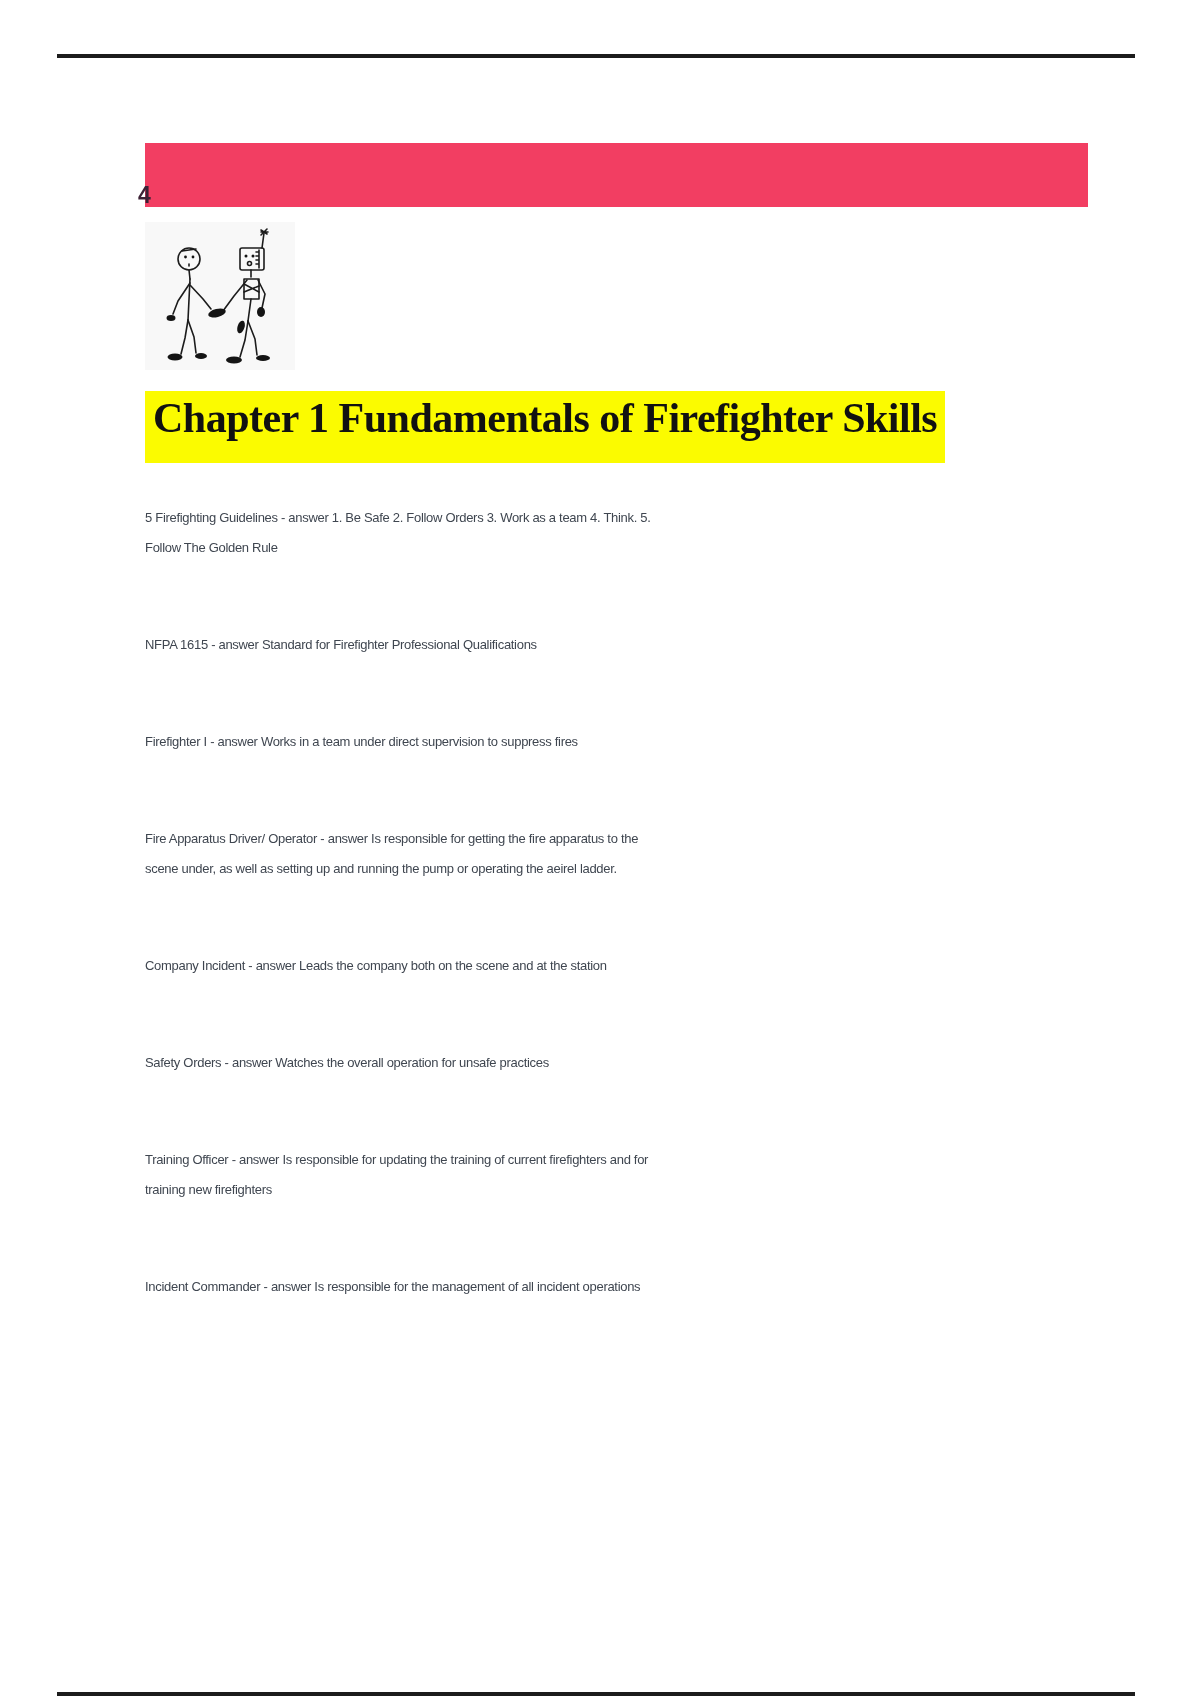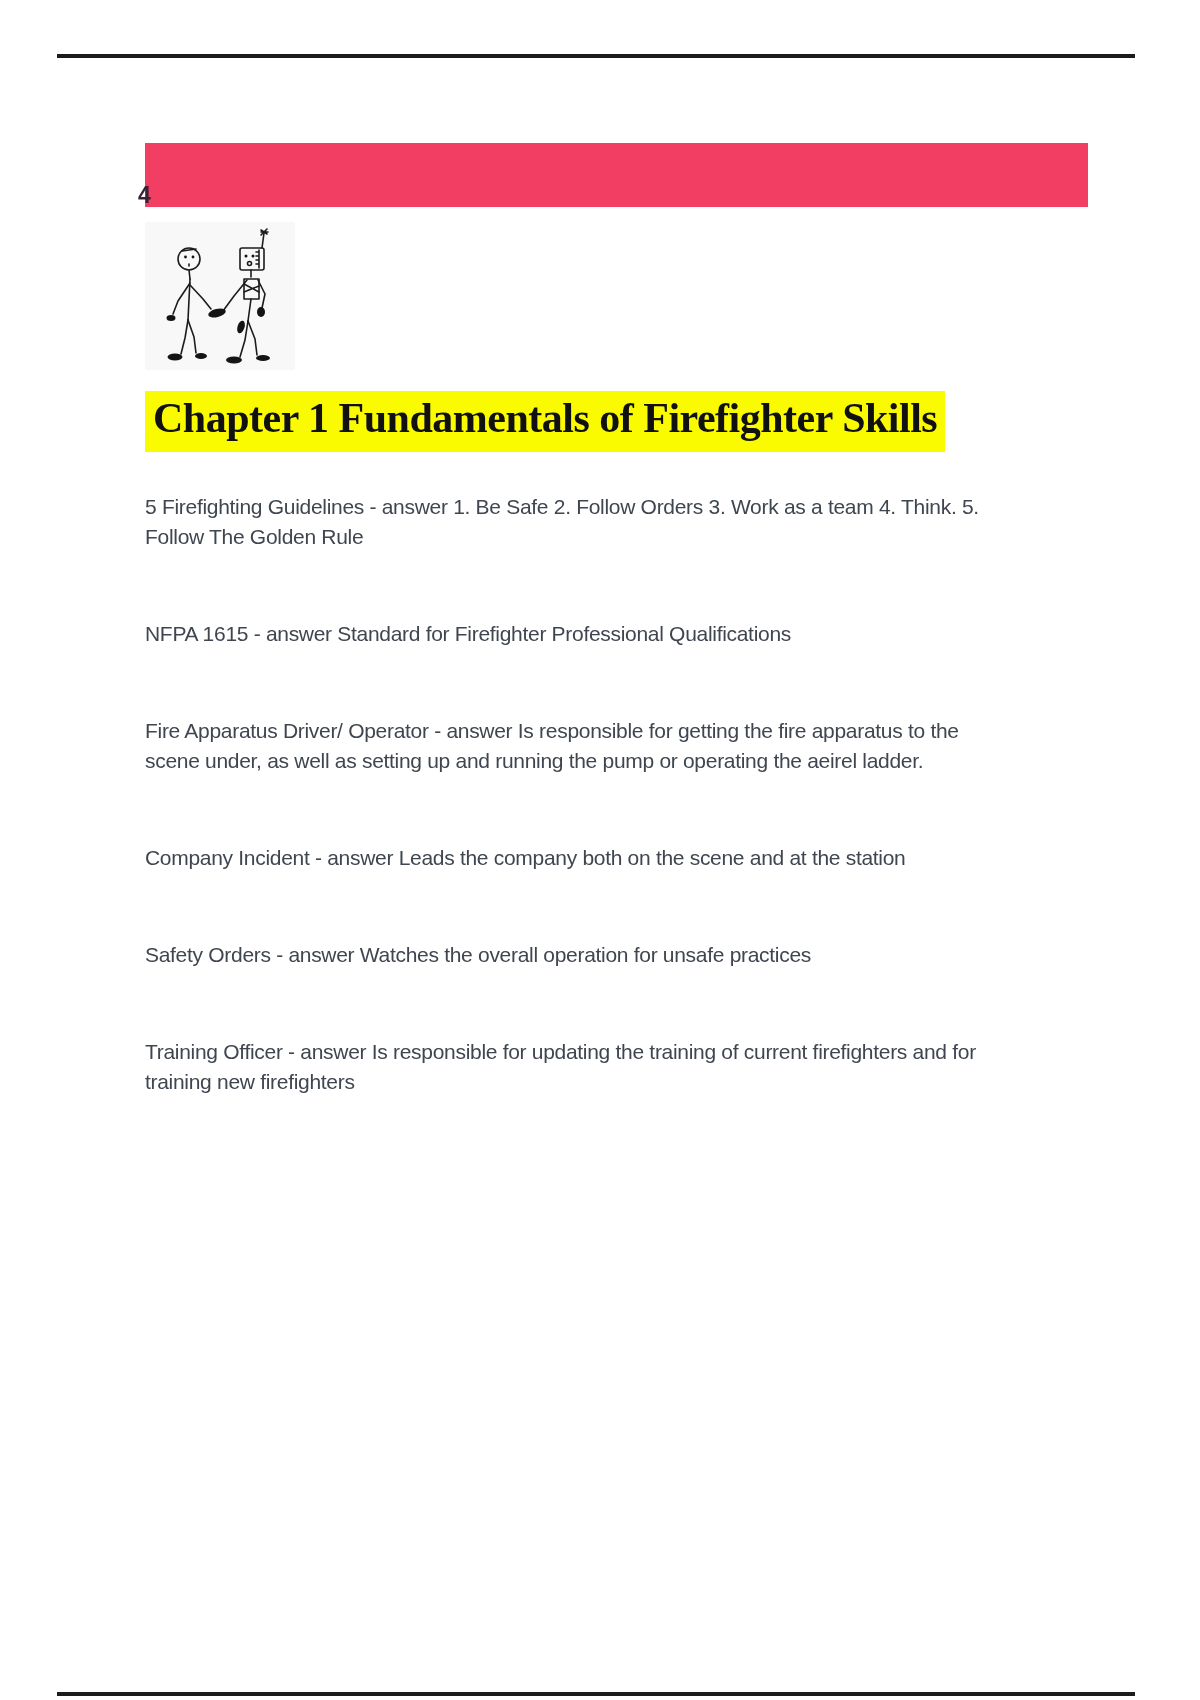--- a/index.html
+++ b/index.html
@@ -45,32 +45,32 @@
   .illustration {
     margin-top: 15px;
     width: 150px;
     height: 148px;
     background: #f8f8f8;
   }
   .title-wrap { margin-top: 21px; }
   .title-highlight {
     display: inline-block;
     background: #fbfb00;
-    padding: 5px 8px 12px 8px;
+    padding: 5px 8px 23px 8px;
     font-family: "Liberation Serif", serif;
     font-weight: 700;
     font-size: 42px;
     line-height: 44px;
     color: #111111;
     letter-spacing: -0.5px;
     white-space: pre;
   }
   .qa-list { margin-top: 40px; }
   .qa {
-    font-size: 21px;
+    font-size: 13px;
     letter-spacing: -0.3px;
     line-height: 30px;
     color: #3f4650;
     white-space: pre;
     margin: 0 0 67px 0;
   }
   svg .ink { stroke: #1c1c1c; stroke-width: 1.6; fill: none; stroke-linecap: round; stroke-linejoin: round; }
   svg .blob { fill: #141414; stroke: none; }
   svg .dot { fill: #141414; }
 </style>
@@ -129,25 +129,27 @@
     </div>
 
     <div class="title-wrap">
       <h1 class="title-highlight">Chapter 1 Fundamentals of Firefighter Skills</h1>
     </div>
 
     <div class="qa-list">
       <p class="qa">5 Firefighting Guidelines - answer 1. Be Safe 2. Follow Orders 3. Work as a team 4. Think. 5.
 Follow The Golden Rule</p>
       <p class="qa">NFPA 1615 - answer Standard for Firefighter Professional Qualifications</p>
+      <p class="qa">Firefighter I - answer Works in a team under direct supervision to suppress fires</p>
       <p class="qa">Fire Apparatus Driver/ Operator - answer Is responsible for getting the fire apparatus to the
 scene under, as well as setting up and running the pump or operating the aeirel ladder.</p>
       <p class="qa">Company Incident - answer Leads the company both on the scene and at the station</p>
       <p class="qa">Safety Orders - answer Watches the overall operation for unsafe practices</p>
       <p class="qa">Training Officer - answer Is responsible for updating the training of current firefighters and for
 training new firefighters</p>
+      <p class="qa">Incident Commander - answer Is responsible for the management of all incident operations</p>
     </div>
 
   </div>
 
   <div class="rule rule-bottom"></div>
 
 </div>
 
 </body></html>

